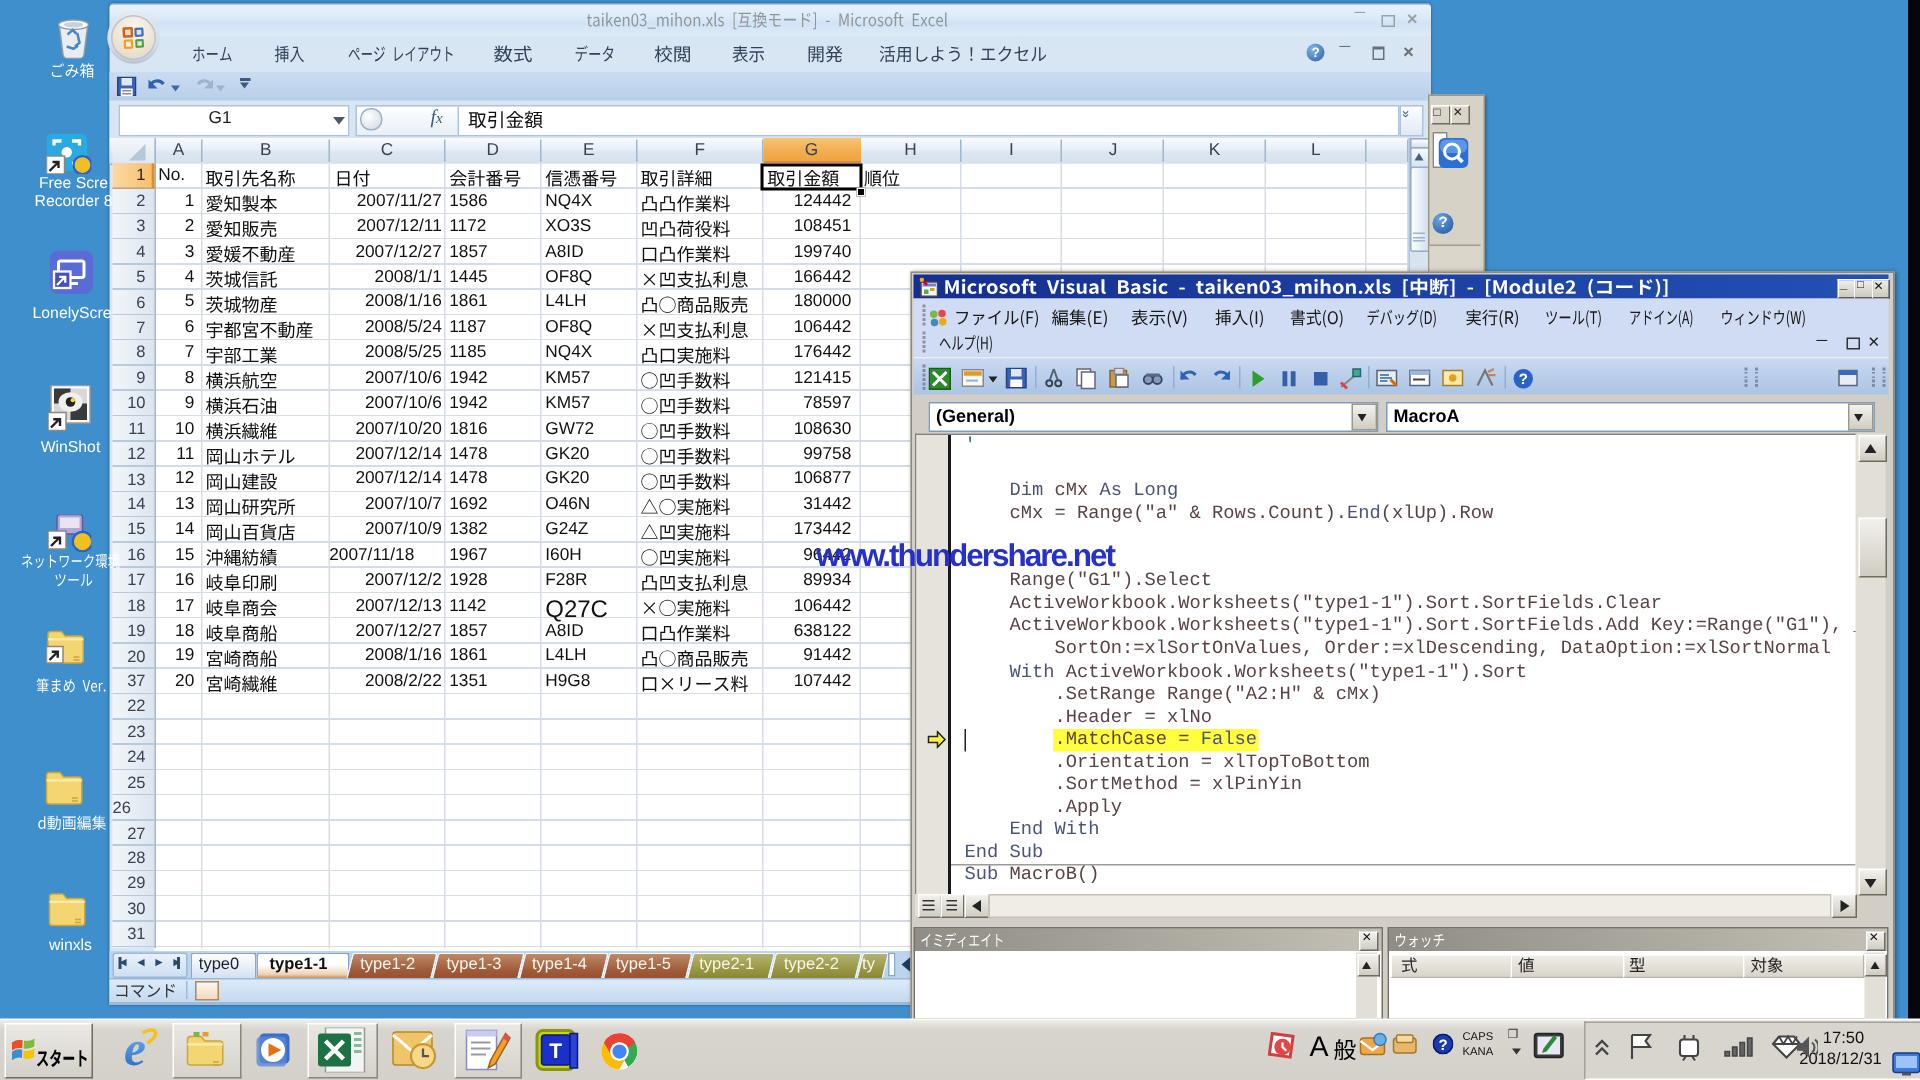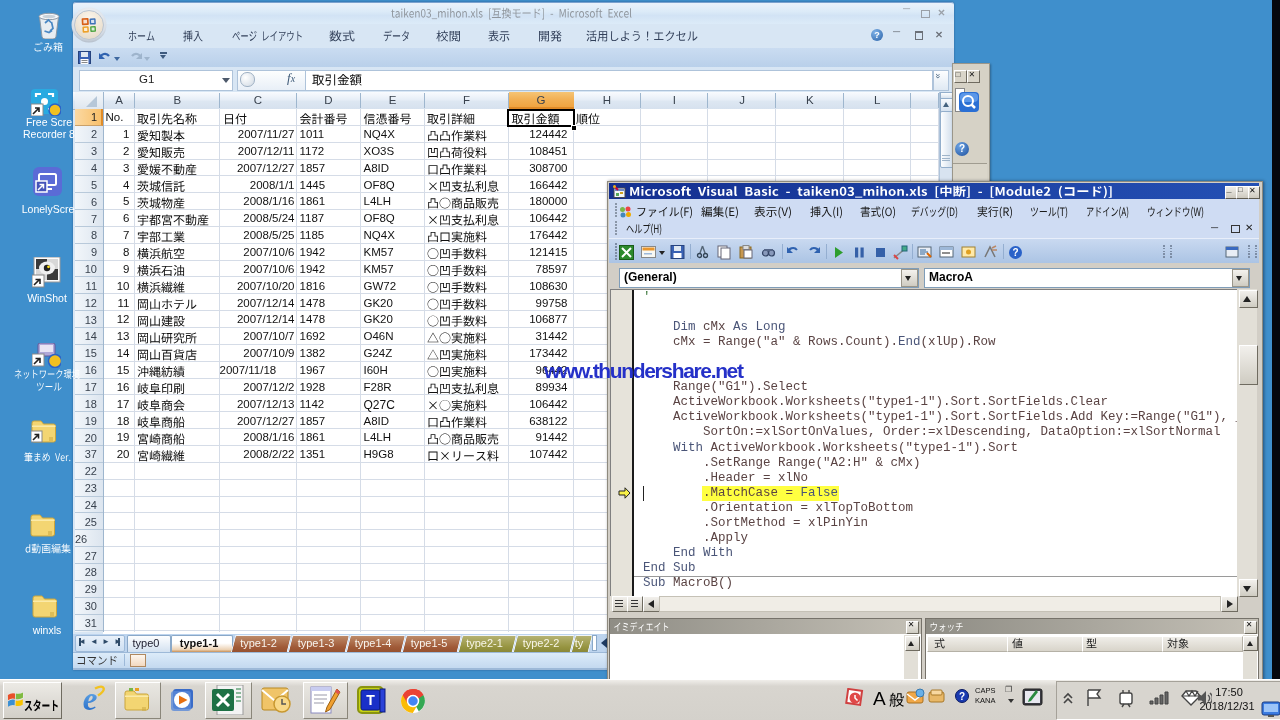--- a/index.html
+++ b/index.html
@@ -96,33 +96,33 @@
 <div style="position:absolute;left:75px;top:549.5px;width:22px;text-align:right;font-size:11px;color:#39424e">27</div>
 <div style="position:absolute;left:75px;top:566.35px;width:22px;text-align:right;font-size:11px;color:#39424e">28</div>
 <div style="position:absolute;left:75px;top:583.2px;width:22px;text-align:right;font-size:11px;color:#39424e">29</div>
 <div style="position:absolute;left:75px;top:600.05px;width:22px;text-align:right;font-size:11px;color:#39424e">30</div>
 <div style="position:absolute;left:75px;top:616.9px;width:22px;text-align:right;font-size:11px;color:#39424e">31</div>
 <div style="position:absolute;left:75px;top:109.2px;width:28px;height:16.85px;background:linear-gradient(90deg,#fbd9a3,#f8c06b);border-right:2px solid #e08b28;border-bottom:1px solid #c9a06a;box-sizing:border-box"></div>
 <div style="position:absolute;left:75px;top:111.4px;width:22px;text-align:right;font-size:11px;color:#222">1</div>
 <div style="position:absolute;left:105.5px;top:111.2px;font-size:11.5px;color:#111;white-space:pre;">No.</div>
 <div style="position:absolute;left:103px;top:128.05px;width:26.5px;text-align:right;font-size:11.5px;color:#111">1</div>
 <div style="position:absolute;left:219.5px;top:128.05px;width:75px;text-align:right;font-size:11.5px;color:#111">2007/11/27</div>
-<div style="position:absolute;left:299.5px;top:128.05px;font-size:11.5px;color:#111;white-space:pre;">1011</div>
+<div style="position:absolute;left:299.5px;top:128.05px;font-size:11.5px;color:#111;white-space:pre;">1586</div>
 <div style="position:absolute;left:363.5px;top:128.05px;font-size:11.5px;color:#111;white-space:pre;">NQ4X</div>
 <div style="position:absolute;left:508.5px;top:128.05px;width:59px;text-align:right;font-size:11.5px;color:#111">124442</div>
 <div style="position:absolute;left:103px;top:144.9px;width:26.5px;text-align:right;font-size:11.5px;color:#111">2</div>
 <div style="position:absolute;left:219.5px;top:144.9px;width:75px;text-align:right;font-size:11.5px;color:#111">2007/12/11</div>
 <div style="position:absolute;left:299.5px;top:144.9px;font-size:11.5px;color:#111;white-space:pre;text-align:right;">1172</div>
 <div style="position:absolute;left:363.5px;top:144.9px;font-size:11.5px;color:#111;white-space:pre;">XO3S</div>
 <div style="position:absolute;left:508.5px;top:144.9px;width:59px;text-align:right;font-size:11.5px;color:#111">108451</div>
 <div style="position:absolute;left:103px;top:161.75px;width:26.5px;text-align:right;font-size:11.5px;color:#111">3</div>
 <div style="position:absolute;left:219.5px;top:161.75px;width:75px;text-align:right;font-size:11.5px;color:#111">2007/12/27</div>
 <div style="position:absolute;left:299.5px;top:161.75px;font-size:11.5px;color:#111;white-space:pre;">1857</div>
 <div style="position:absolute;left:363.5px;top:161.75px;font-size:11.5px;color:#111;white-space:pre;">A8ID</div>
-<div style="position:absolute;left:508.5px;top:161.75px;width:59px;text-align:right;font-size:11.5px;color:#111">308700</div>
+<div style="position:absolute;left:508.5px;top:161.75px;width:59px;text-align:right;font-size:11.5px;color:#111">199740</div>
 <div style="position:absolute;left:103px;top:178.6px;width:26.5px;text-align:right;font-size:11.5px;color:#111">4</div>
 <div style="position:absolute;left:219.5px;top:178.6px;width:75px;text-align:right;font-size:11.5px;color:#111">2008/1/1</div>
 <div style="position:absolute;left:299.5px;top:178.6px;font-size:11.5px;color:#111;white-space:pre;">1445</div>
 <div style="position:absolute;left:363.5px;top:178.6px;font-size:11.5px;color:#111;white-space:pre;">OF8Q</div>
 <div style="position:absolute;left:508.5px;top:178.6px;width:59px;text-align:right;font-size:11.5px;color:#111">166442</div>
 <div style="position:absolute;left:103px;top:195.45px;width:26.5px;text-align:right;font-size:11.5px;color:#111">5</div>
 <div style="position:absolute;left:219.5px;top:195.45px;width:75px;text-align:right;font-size:11.5px;color:#111">2008/1/16</div>
 <div style="position:absolute;left:299.5px;top:195.45px;font-size:11.5px;color:#111;white-space:pre;">1861</div>
 <div style="position:absolute;left:363.5px;top:195.45px;font-size:11.5px;color:#111;white-space:pre;">L4LH</div>
 <div style="position:absolute;left:508.5px;top:195.45px;width:59px;text-align:right;font-size:11.5px;color:#111">180000</div>
@@ -177,21 +177,21 @@
 <div style="position:absolute;left:363.5px;top:363.95px;font-size:11.5px;color:#111;white-space:pre;">I60H</div>
 <div style="position:absolute;left:508.5px;top:363.95px;width:59px;text-align:right;font-size:11.5px;color:#111">96442</div>
 <div style="position:absolute;left:103px;top:380.8px;width:26.5px;text-align:right;font-size:11.5px;color:#111">16</div>
 <div style="position:absolute;left:219.5px;top:380.8px;width:75px;text-align:right;font-size:11.5px;color:#111">2007/12/2</div>
 <div style="position:absolute;left:299.5px;top:380.8px;font-size:11.5px;color:#111;white-space:pre;">1928</div>
 <div style="position:absolute;left:363.5px;top:380.8px;font-size:11.5px;color:#111;white-space:pre;">F28R</div>
 <div style="position:absolute;left:508.5px;top:380.8px;width:59px;text-align:right;font-size:11.5px;color:#111">89934</div>
 <div style="position:absolute;left:103px;top:397.65px;width:26.5px;text-align:right;font-size:11.5px;color:#111">17</div>
 <div style="position:absolute;left:219.5px;top:397.65px;width:75px;text-align:right;font-size:11.5px;color:#111">2007/12/13</div>
 <div style="position:absolute;left:299.5px;top:397.65px;font-size:11.5px;color:#111;white-space:pre;">1142</div>
-<div style="position:absolute;left:363.5px;top:397.65px;font-size:12px;color:#111;white-space:pre;">Q27C</div>
+<div style="position:absolute;left:363.5px;top:397.65px;font-size:16px;color:#111;white-space:pre;">Q27C</div>
 <div style="position:absolute;left:508.5px;top:397.65px;width:59px;text-align:right;font-size:11.5px;color:#111">106442</div>
 <div style="position:absolute;left:103px;top:414.5px;width:26.5px;text-align:right;font-size:11.5px;color:#111">18</div>
 <div style="position:absolute;left:219.5px;top:414.5px;width:75px;text-align:right;font-size:11.5px;color:#111">2007/12/27</div>
 <div style="position:absolute;left:299.5px;top:414.5px;font-size:11.5px;color:#111;white-space:pre;">1857</div>
 <div style="position:absolute;left:363.5px;top:414.5px;font-size:11.5px;color:#111;white-space:pre;">A8ID</div>
 <div style="position:absolute;left:508.5px;top:414.5px;width:59px;text-align:right;font-size:11.5px;color:#111">638122</div>
 <div style="position:absolute;left:103px;top:431.35px;width:26.5px;text-align:right;font-size:11.5px;color:#111">19</div>
 <div style="position:absolute;left:219.5px;top:431.35px;width:75px;text-align:right;font-size:11.5px;color:#111">2008/1/16</div>
 <div style="position:absolute;left:299.5px;top:431.35px;font-size:11.5px;color:#111;white-space:pre;">1861</div>
 <div style="position:absolute;left:363.5px;top:431.35px;font-size:11.5px;color:#111;white-space:pre;">L4LH</div>

